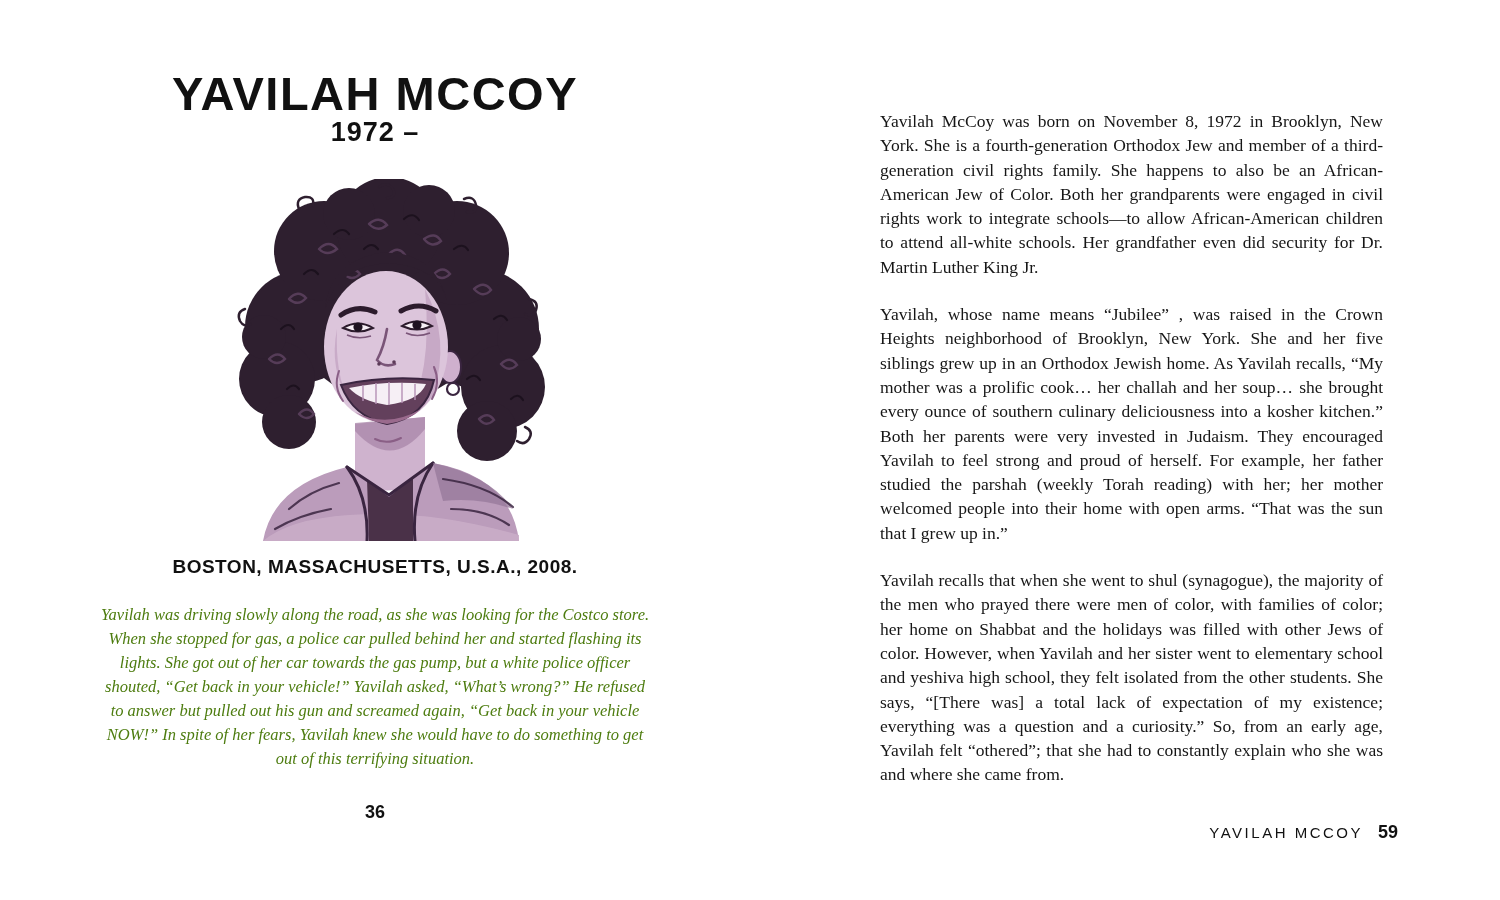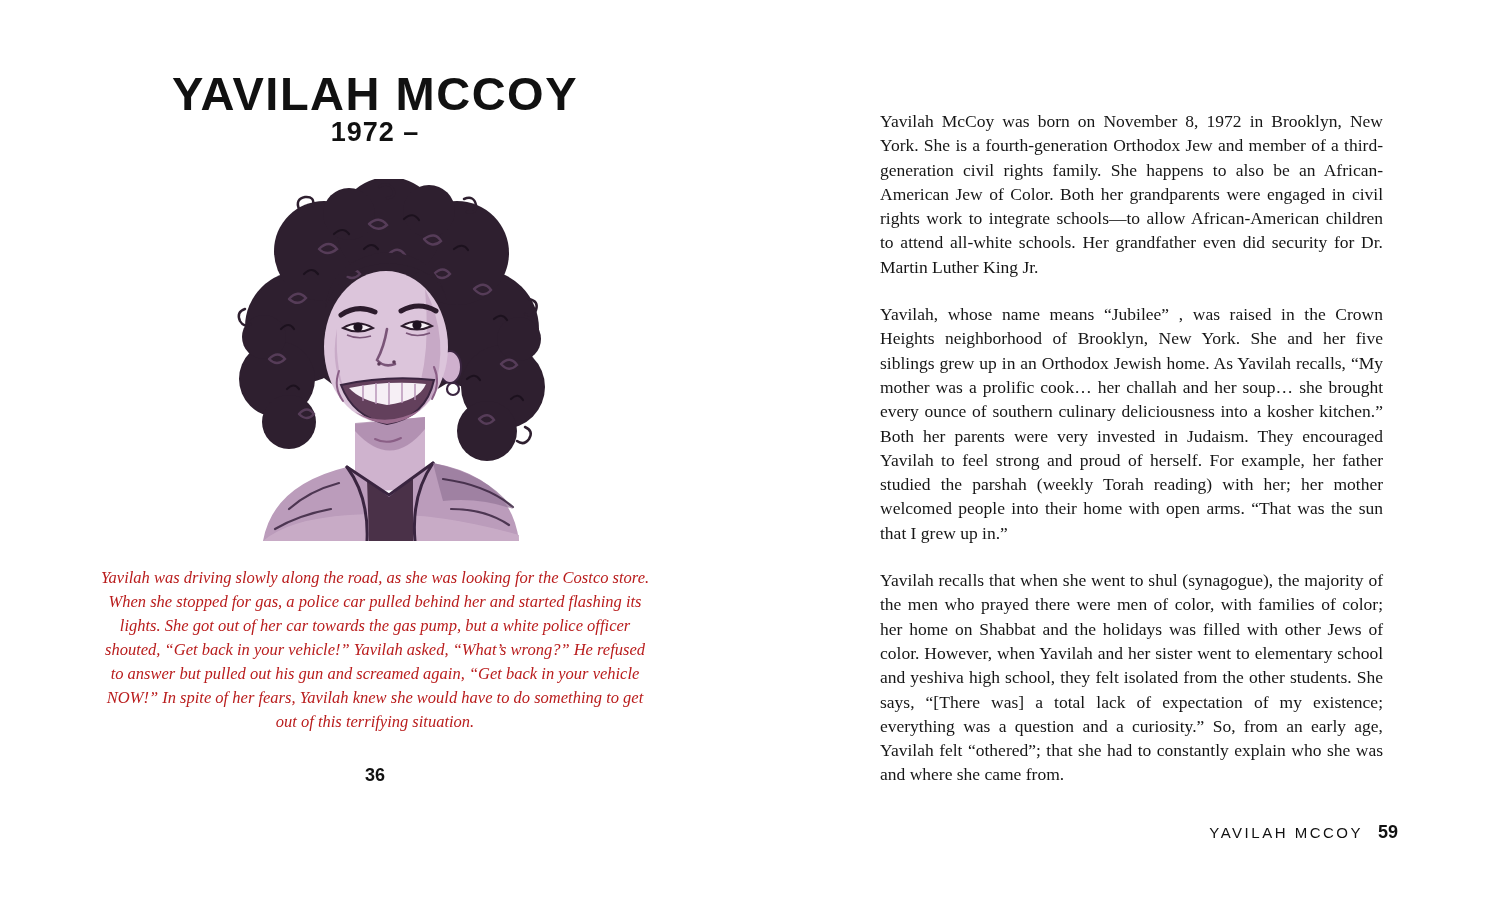--- a/index.html
+++ b/index.html
@@ -56,21 +56,21 @@
     letter-spacing: 0.5px;
     color: #111;
   }
   .bio-hook {
     margin: 25px auto 0 auto;
     width: 552px;
     font-family: "Liberation Serif", serif;
     font-style: italic;
     font-size: 16.5px;
     line-height: 24px;
-    color: #b91c1c;
+    color: #4d7c0f;
   }
   .page-num-left {
     margin-top: 31px;
     font-family: "Liberation Sans", sans-serif;
     font-weight: bold;
     font-size: 18px;
     color: #111;
   }
 
   
@@ -234,20 +234,21 @@
       </g>
 
       <path d="M126 233 Q158 250 192 230 Q180 242 158 245 Q138 242 126 233 Z" fill="#9a6a8d"></path>
 
       <path d="M146 260 Q158 266 172 259" fill="none" stroke="#8a5f86" stroke-width="2" stroke-linecap="round"></path>
 
       <path d="M96 130 Q100 84 150 74 Q205 70 218 122 Q210 88 160 84 Q110 86 96 130 Z" fill="#2e1f2f"></path>
     </svg>
   </div>
 
+  <div class="bio-location">BOSTON, MASSACHUSETTS, U.S.A., 2008.</div>
 
   <p class="bio-hook">Yavilah was driving slowly along the road, as she was looking for the Costco store. When she stopped for gas, a police car pulled behind her and started flashing its lights. She got out of her car towards the gas pump, but a white police officer shouted, “Get back in your vehicle!” Yavilah asked, “What’s wrong?” He refused to answer but pulled out his gun and screamed again, “Get back in your vehicle NOW!” In spite of her fears, Yavilah knew she would have to do something to get out of this terrifying situation.</p>
 
   <div class="page-num-left">36</div>
 </div>
 
 <div class="right-page">
   <p>Yavilah McCoy was born on November 8, 1972 in Brooklyn, New York. She is a fourth-generation Orthodox Jew and member of a third-generation civil rights family. She happens to also be an African-American Jew of Color. Both her grandparents were engaged in civil rights work to integrate schools—to allow African-American children to attend all-white schools. Her grandfather even did security for Dr. Martin Luther King Jr.</p>
   <p>Yavilah, whose name means “Jubilee” , was raised in the Crown Heights neighborhood of Brooklyn, New York. She and her five siblings grew up in an Orthodox Jewish home. As Yavilah recalls, “My mother was a prolific cook… her challah and her soup… she brought every ounce of southern culinary deliciousness into a kosher kitchen.”  Both her parents were very invested in Judaism. They encouraged Yavilah to feel strong and proud of herself. For example, her father studied the parshah (weekly Torah reading) with her; her mother welcomed people into their home with open arms. “That was the sun that I grew up in.”</p>
   <p>Yavilah recalls that when she went to shul (synagogue), the majority of the men who prayed there were men of color, with families of color; her home on Shabbat and the holidays was filled with other Jews of color. However, when Yavilah and her sister went to elementary school and yeshiva high school, they felt isolated from the other students. She says, “[There was] a total lack of expectation of my existence; everything was a question and a curiosity.”  So, from an early age, Yavilah felt “othered”; that she had to constantly explain who she was and where she came from.</p>

